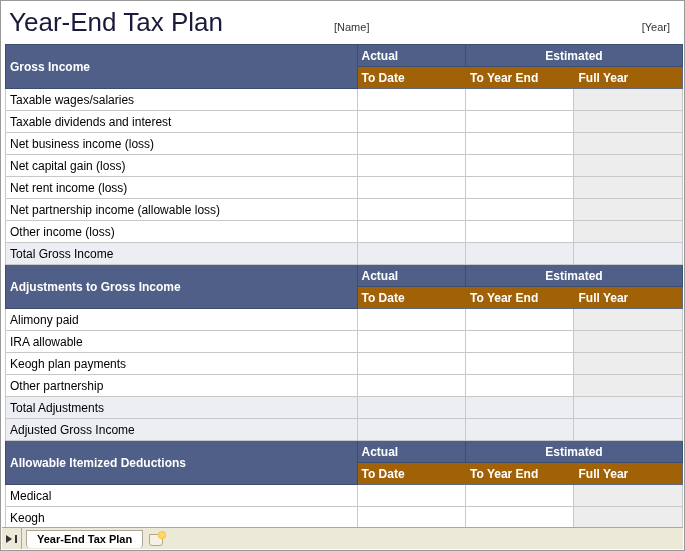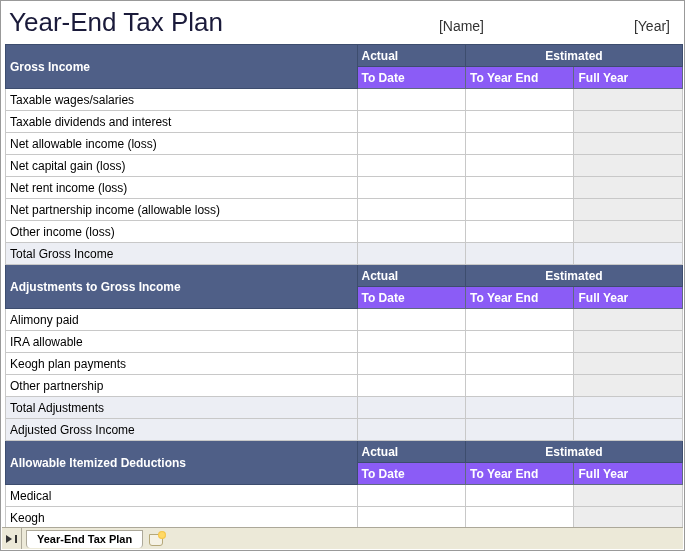--- a/index.html
+++ b/index.html
@@ -20,23 +20,22 @@
     align-items: baseline;
     padding: 4px 6px 6px 6px;
   }
   .doc-title {
     font-size: 26px;
     font-weight: normal;
     color: #1a1a3a;
     flex: 0 0 325px;
   }
   .title-placeholder {
-    font-size: 14px;
+    font-size: 11px;
     color: #333;
-    text-align: right;
   }
   .title-name { flex: 0 0 150px; }
   .title-date { margin-left: auto; padding-right: 6px; }
   .tbl {
     width: 678px;
     border-collapse: collapse;
     margin-left: 2px;
     padding-left: 28px;
   }
   .tbl td, .tbl th {
@@ -46,21 +45,21 @@
     text-align: left;
     vertical-align: middle;
   }
   .sec-header td, .sec-header th {
     background: #4f5f87;
     color: #fff;
     font-weight: bold;
     border: 1px solid #3d4d6e;
   }
   .sub-header td, .sub-header th {
-    background: #8b5cf6;
+    background: #a16207;
     color: #fff;
     font-weight: bold;
     border: 1px solid #5f6a80;
   }
   .col-label { width: 324px; }
   .col-val { width: 100px; margin-left: 36px; }
   .total-row td { background: #eceef4; }
   .shade-cell { background: #ededed; }
   .sheet-tabs {
     position: absolute;
@@ -152,21 +151,21 @@
         <td class="col-val"></td>
         <td class="col-val shade-cell"></td>
       </tr>
       <tr>
         <td class="col-label">Taxable dividends and interest</td>
         <td class="col-val"></td>
         <td class="col-val"></td>
         <td class="col-val shade-cell"></td>
       </tr>
       <tr>
-        <td class="col-label">Net allowable income (loss)</td>
+        <td class="col-label">Net business income (loss)</td>
         <td class="col-val"></td>
         <td class="col-val"></td>
         <td class="col-val shade-cell"></td>
       </tr>
       <tr>
         <td class="col-label">Net capital gain (loss)</td>
         <td class="col-val"></td>
         <td class="col-val"></td>
         <td class="col-val shade-cell"></td>
       </tr>

